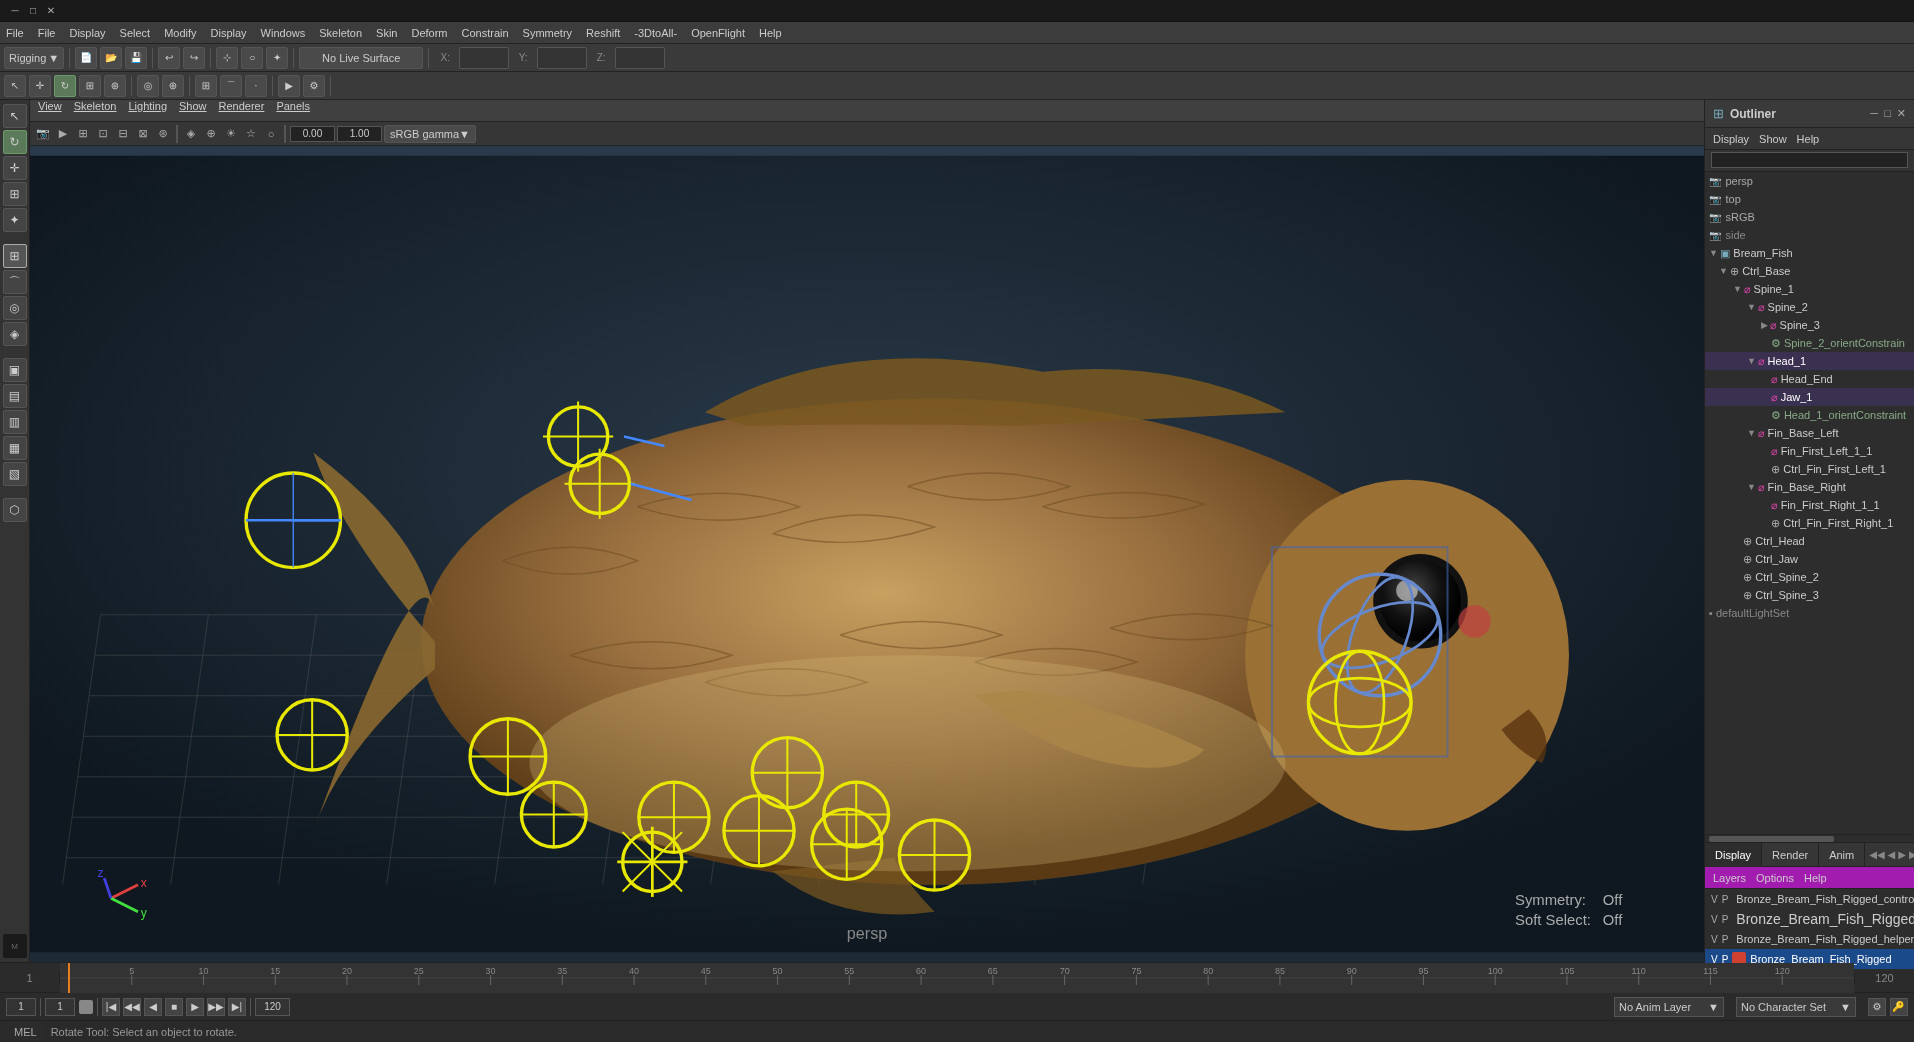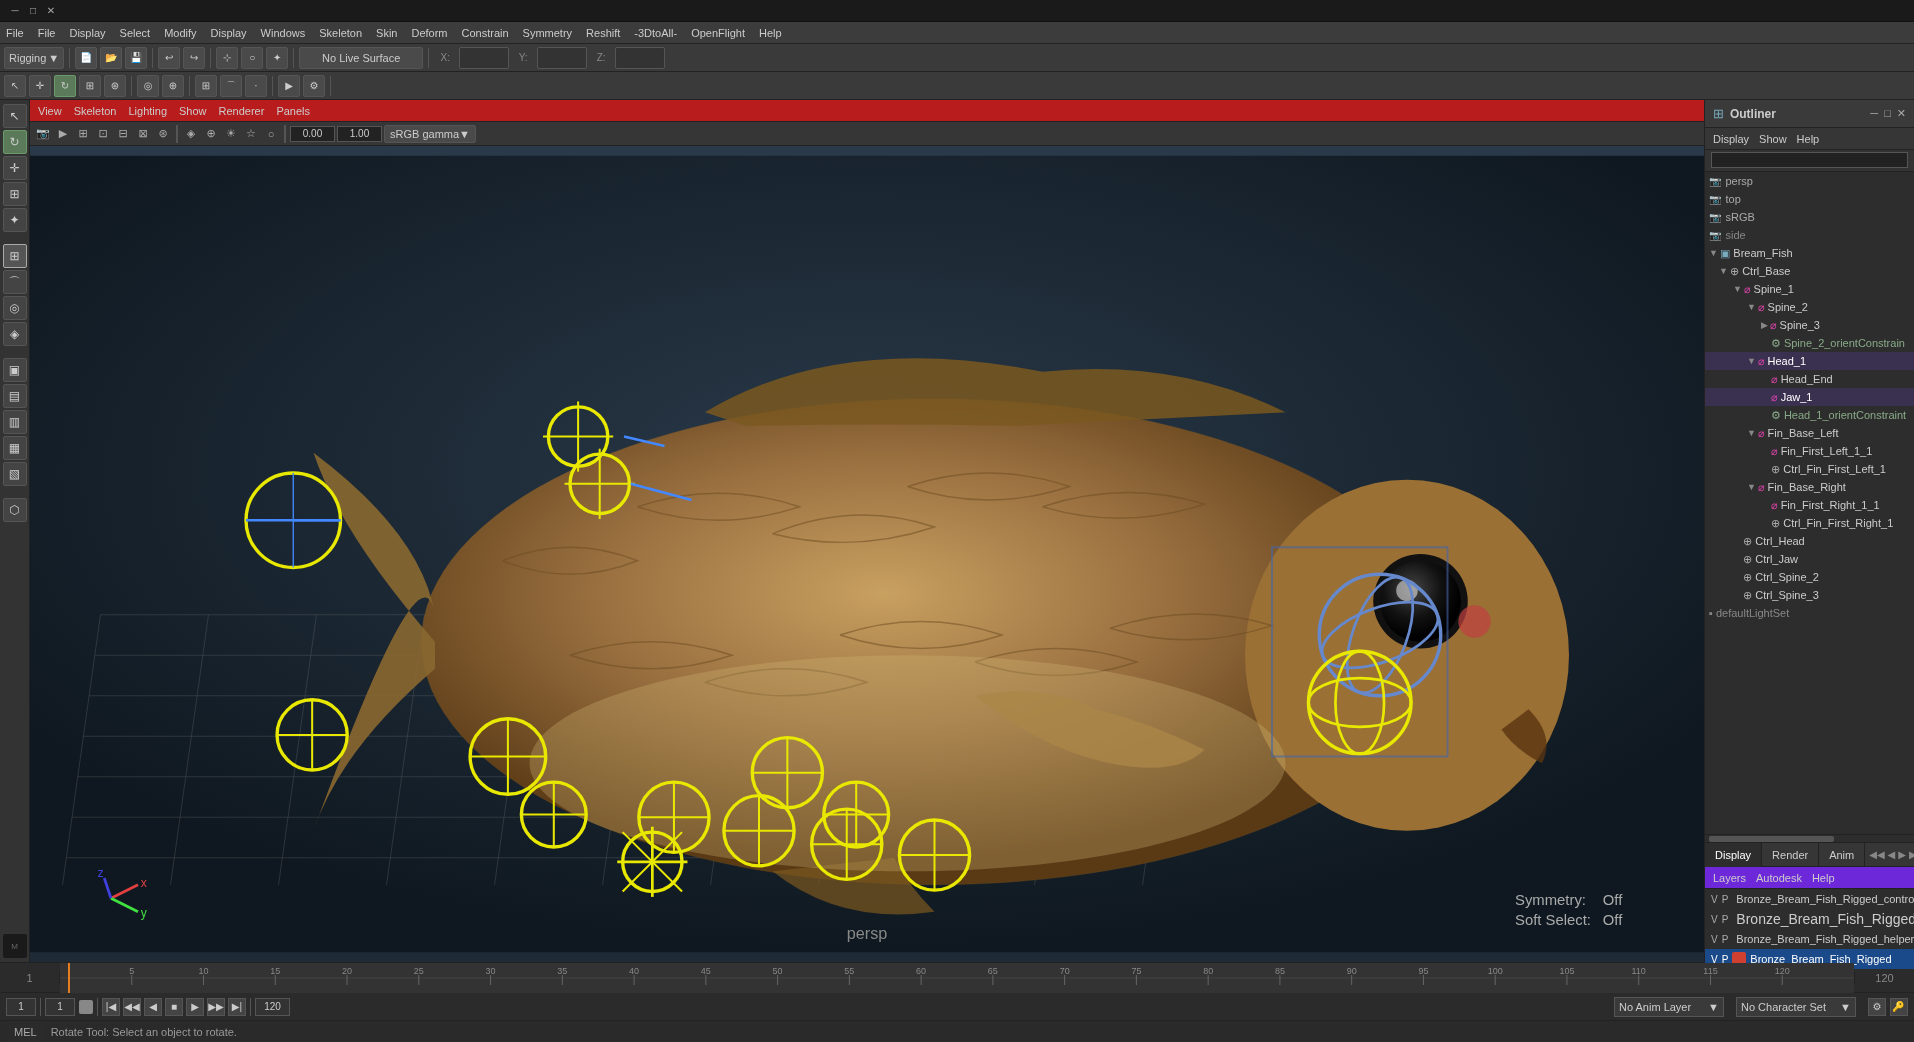--- a/index.html
+++ b/index.html
@@ -43,21 +43,21 @@
     .left-btn { width: 24px; height: 24px; background: #444; border: 1px solid #555; border-radius: 2px; display: flex; align-items: center; justify-content: center; font-size: 12px; color: #ccc; cursor: pointer; }
     .left-btn.active { background: #5a7a5a; border-color: #6a9a6a; }
 
     
     #viewport-area {
       flex: 1; position: relative; background: #1e1e1e; overflow: hidden;
     }
 
     
     #viewport-menubar {
-      height: 22px; background: #b91c1c; display: flex; align-items: center; gap: 12px; padding: 0 8px; border-bottom: 1px solid #222;
+      height: 22px; background: #404040; display: flex; gap: 12px; padding: 0 8px; border-bottom: 1px solid #222; text-decoration: underline;
     }
     #viewport-menubar span { font-size: 11px; color: #ccc; cursor: pointer; }
 
     
     #viewport-toolbar {
       height: 24px; background: #363636; display: flex; align-items: center; gap: 2px; padding: 0 4px; border-bottom: 1px solid #222;
     }
     .vp-btn { height: 18px; min-width: 18px; background: transparent; border: none; display: flex; align-items: center; justify-content: center; font-size: 11px; color: #aaa; cursor: pointer; padding: 0 2px; }
     .vp-input { height: 16px; width: 45px; background: #222; border: 1px solid #555; color: #ccc; font-size: 10px; text-align: center; }
     .vp-label { height: 18px; background: #4a4a4a; border: 1px solid #555; border-radius: 2px; padding: 0 5px; display: flex; align-items: center; font-size: 11px; color: #ccc; cursor: pointer; }
@@ -93,21 +93,21 @@
     
     #layers-panel {
       height: 120px; background: #2d2d2d; border-top: 1px solid #222;
     }
     #layers-tabbar {
       height: 24px; background: #363636; display: flex; border-bottom: 1px solid #222;
     }
     .layer-tab { padding: 0 10px; height: 24px; display: flex; align-items: center; font-size: 11px; color: #ccc; cursor: pointer; border-right: 1px solid #222; }
     .layer-tab.active { background: #2d2d2d; color: #fff; }
     #layers-menubar {
-      height: 22px; background: #6d28d9; display: flex; align-items: center; gap: 10px; padding: 0 8px; border-bottom: 1px solid #222;
+      height: 22px; background: #a21caf; display: flex; align-items: center; gap: 10px; padding: 0 8px; border-bottom: 1px solid #222;
     }
     #layers-menubar span { font-size: 11px; color: #ccc; cursor: pointer; }
     .layer-row { display: flex; align-items: center; height: 20px; padding: 0 6px; gap: 4px; font-size: 11px; cursor: pointer; }
     .layer-row.active { background: #1a4a8a; }
     .layer-color { width: 14px; height: 14px; border-radius: 2px; }
 
     
     #timeline {
       height: 30px; background: #2b2b2b; border-top: 1px solid #222; display: flex; align-items: center;
     }
@@ -628,21 +628,21 @@
 
         <div style="display:flex;align-items:center;padding:0 4px;gap:3px;">
           <span style="font-size:10px;color:#888;cursor:pointer;">◀◀</span>
           <span style="font-size:10px;color:#888;cursor:pointer;">◀</span>
           <span style="font-size:10px;color:#888;cursor:pointer;">▶</span>
           <span style="font-size:10px;color:#888;cursor:pointer;">▶▶</span>
         </div>
       </div>
       <div id="layers-menubar">
         <span>Layers</span>
-        <span>Autodesk</span>
+        <span>Options</span>
         <span>Help</span>
       </div>
 
       <div class="layer-row">
         <span style="color:#aaa;font-size:10px;">V</span>
         <span style="color:#aaa;font-size:10px;">P</span>
         <div class="layer-color" style="background:#e8c040;"></div>
         <span style="font-size:11px;color:#ccc;">Bronze_Bream_Fish_Rigged_control</span>
       </div>
       <div class="layer-row">

